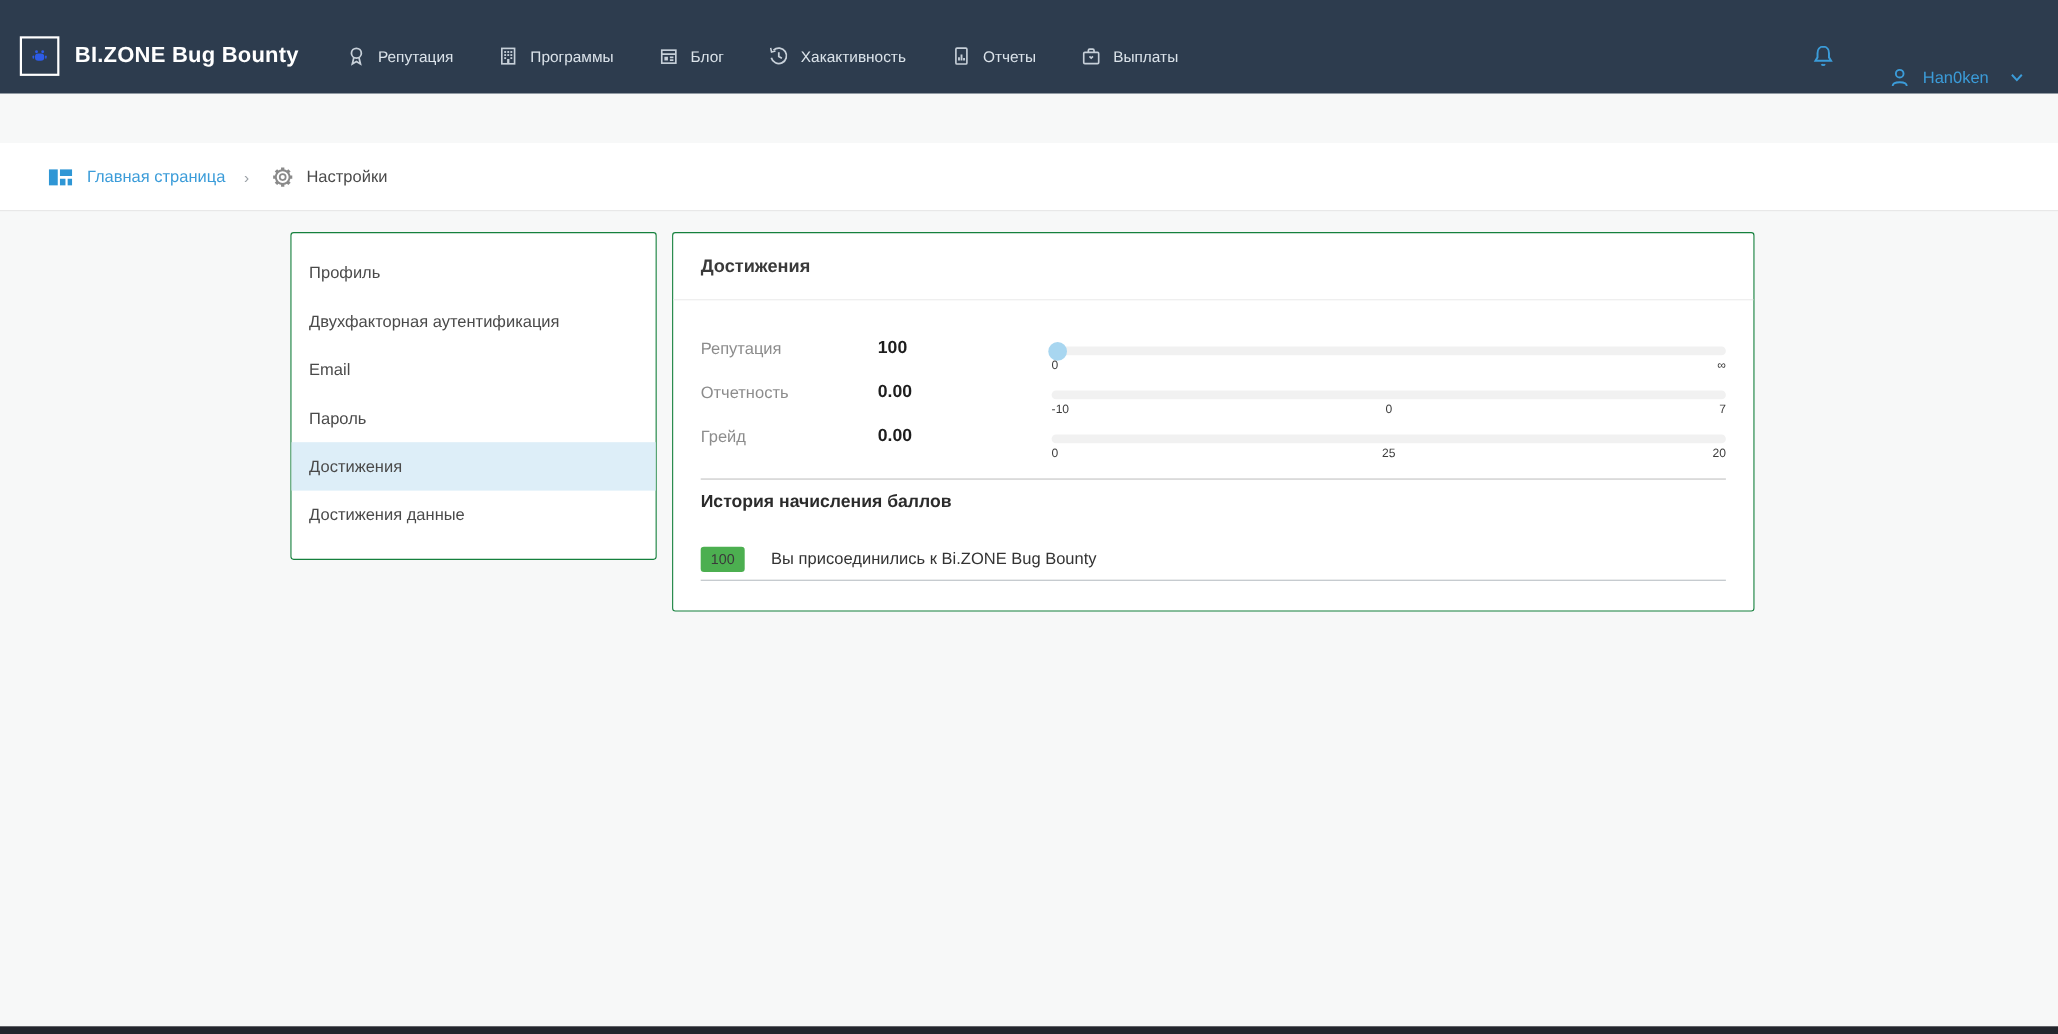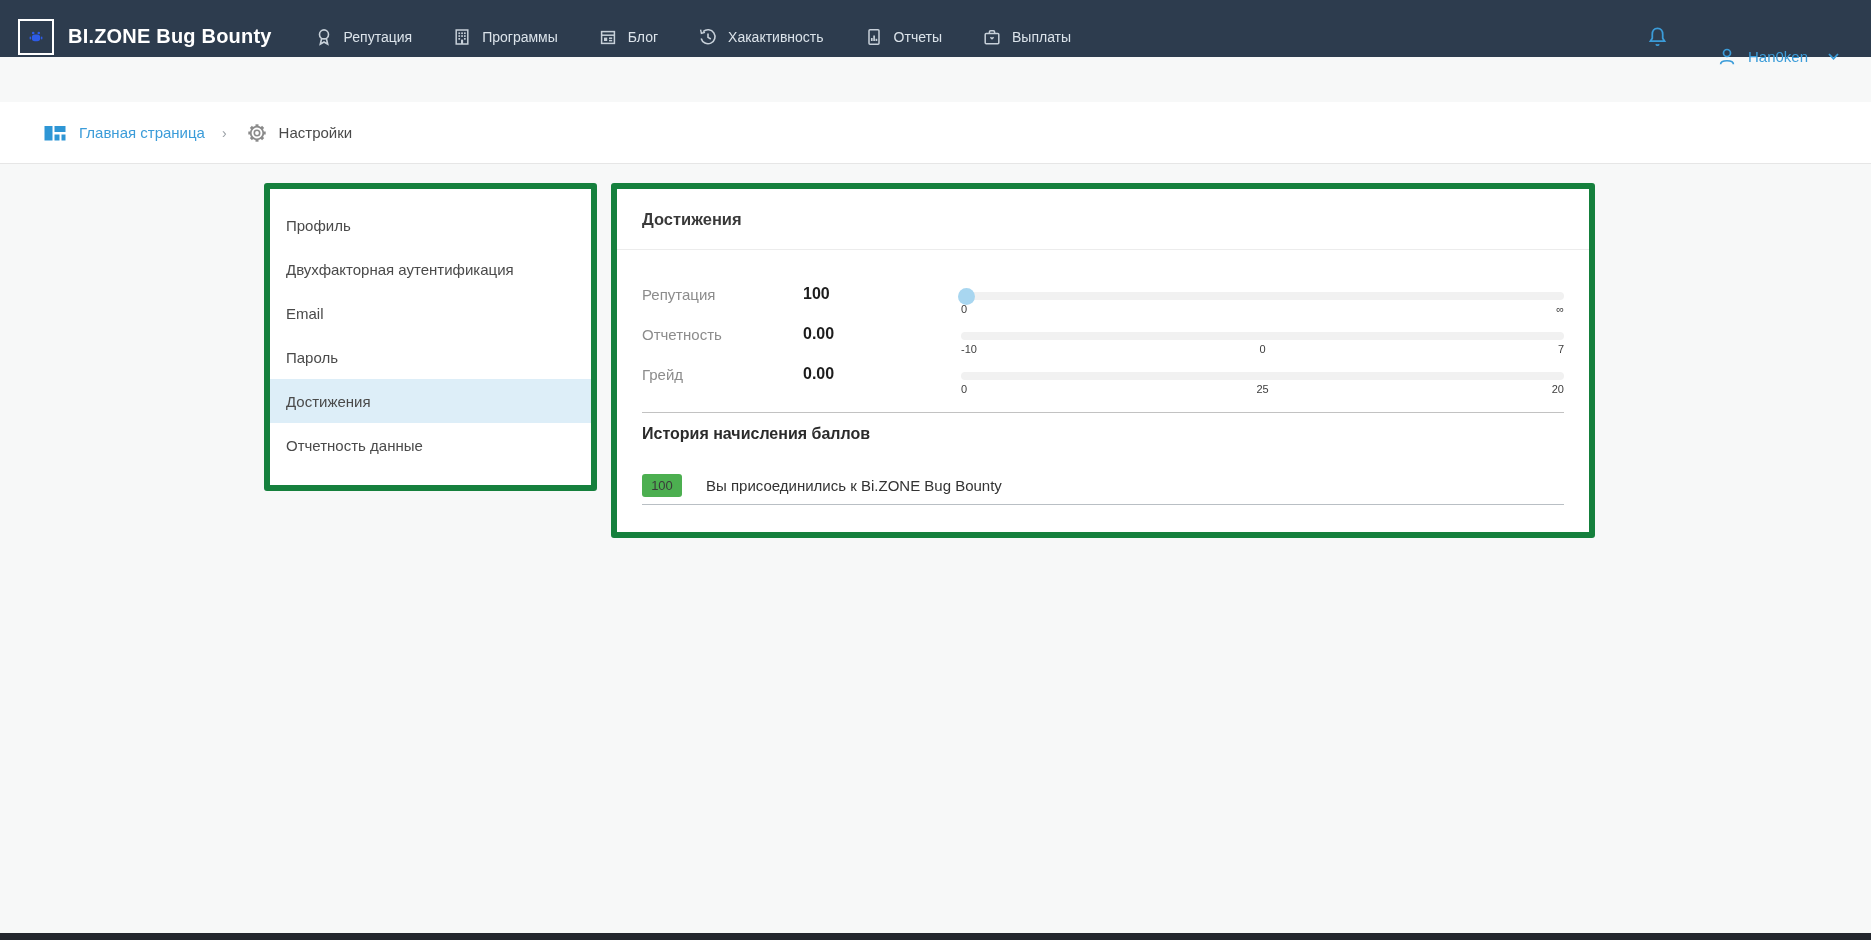--- a/index.html
+++ b/index.html
@@ -6,21 +6,21 @@
   html,body { width:1871px; height:940px; }
   body {
     font-family:"Liberation Sans", sans-serif;
     background:#f7f8f8;
     position:relative;
     overflow:hidden;
   }
 
   
   .navbar {
-    height:57px; background:#2d3c4e;
+    height:85px; background:#2d3c4e;
     display:flex; align-items:center;
     padding:16px 30px 0 18px;
   }
   .brand { display:flex; align-items:center; gap:14px; margin-right:42px; cursor:pointer; }
   .logo-box {
     width:36px; height:36px; border:2px solid #ffffff;
     display:flex; align-items:center; justify-content:center;
   }
   .brand-name { color:#ffffff; font-size:20px; font-weight:700; letter-spacing:.2px; white-space:nowrap; }
   .menu { display:flex; align-items:center; gap:40px; }
@@ -38,21 +38,21 @@
     display:flex; align-items:center; padding-left:43px;margin-top:45px;
   }
   .crumb-home { display:flex; align-items:center; gap:12px; cursor:pointer; }
   .crumb-home .lbl { color:#3b9cd9; font-size:15px; }
   .crumb-sep { color:#9aa0a6; font-size:14px; margin:0 19px 0 17px; }
   .crumb-cur { display:flex; align-items:center; gap:11px;justify-content:space-between; }
   .crumb-cur .lbl { color:#4a4a4a; font-size:15px; }
 
   
   .content { display:flex; align-items:flex-start; gap:14px; padding:19px 0 0 264px; }
-  .card { background:#ffffff; border:6px solid #15803d; border-radius:3px; }
+  .card { background:#ffffff; border:1px solid #15803d; border-radius:3px; }
 
   .side-card { width:333px; padding:14px 0 18px; }
   .side-item {
     height:44px; display:flex; align-items:center;
     padding-left:16px; font-size:15px; color:#4a4a4a; cursor:pointer;
   }
   .side-item.selected { background:#ddeef8; }
 
   .main-card { width:984px; }
   .card-header {
@@ -254,21 +254,21 @@
     <div class="side-item">
       <span>Email</span>
     </div>
     <div class="side-item">
       <span>Пароль</span>
     </div>
     <div class="side-item selected">
       <span>Достижения</span>
     </div>
     <div class="side-item">
-      <span>Отчетность данные</span>
+      <span>Достижения данные</span>
     </div>
   </div>
 
   <div class="card main-card">
     <div class="card-header">Достижения</div>
 
     <div class="stats">
 
       <div class="stat-row">
         <div class="stat-label">Репутация</div>

